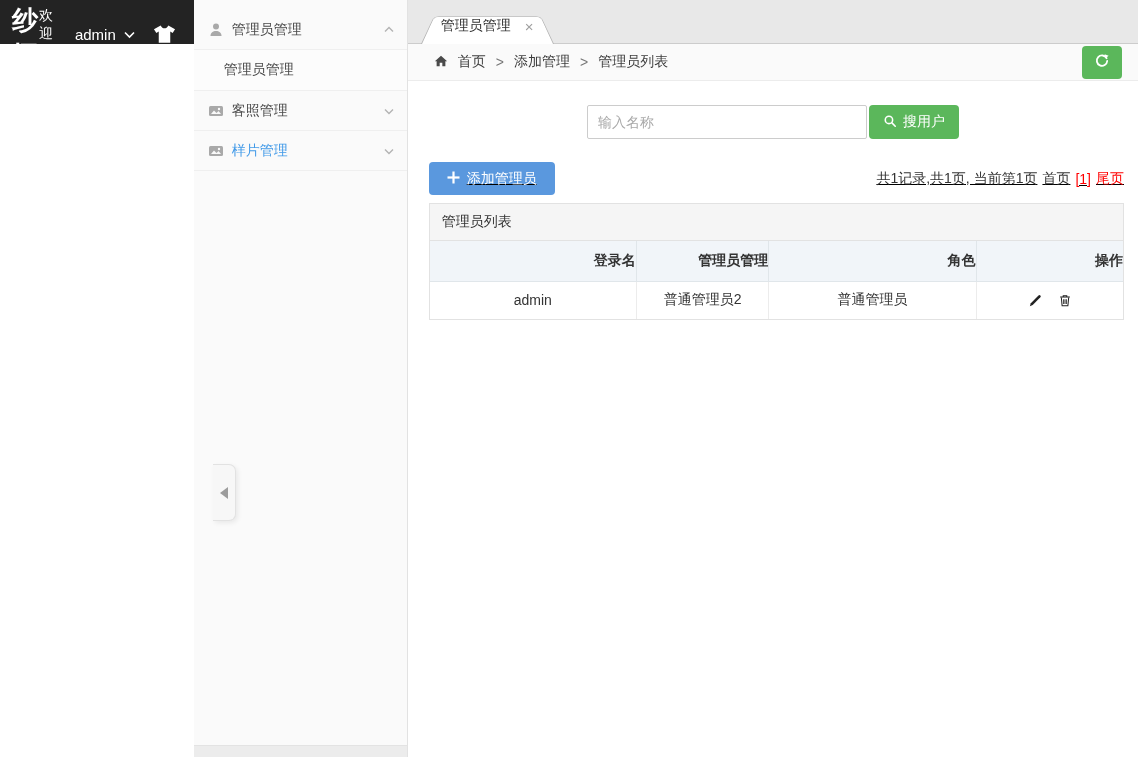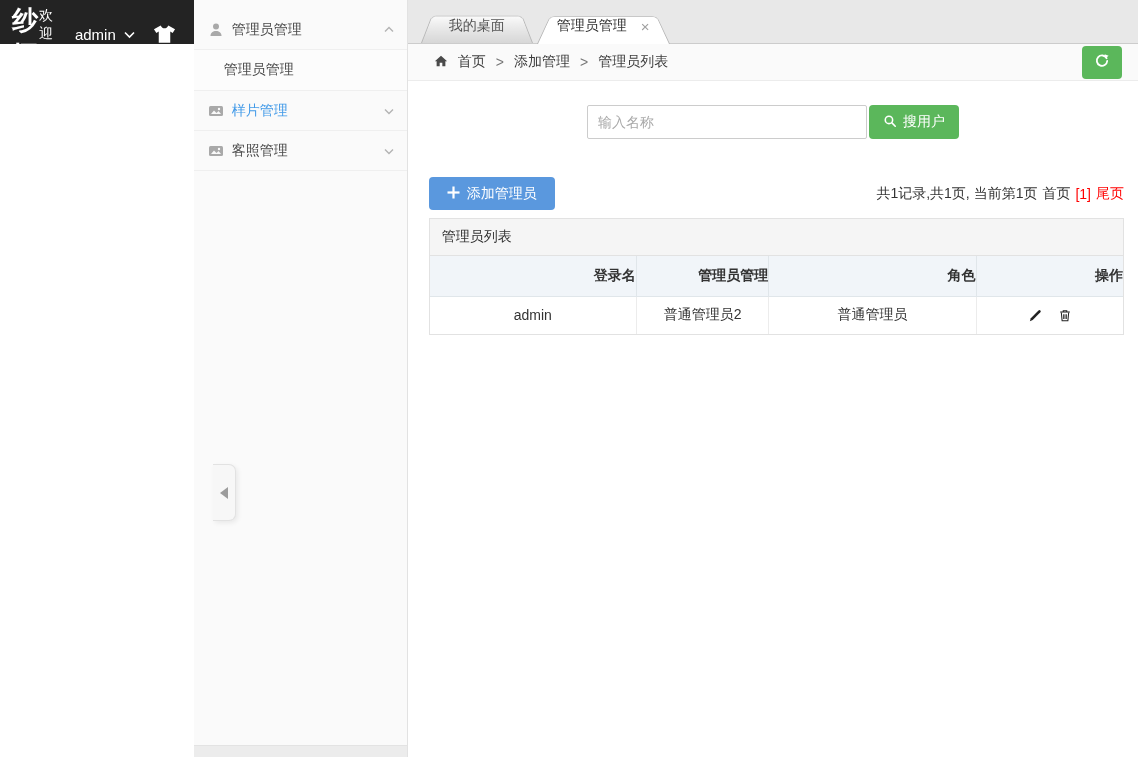--- a/index.html
+++ b/index.html
@@ -52,21 +52,21 @@
   .crumb-sep { color:#777; }
   .refresh-btn { position:absolute; right:16px; top:2px; width:40px; height:33px; background:#5bb75b; border:none; border-radius:4px; display:flex; align-items:center; justify-content:center; cursor:pointer; }
 
   
   .page-body { flex:1; background:#fff; padding-top:24px; }
   .search-row { display:flex; justify-content:center; align-items:center; }
   .search-input { width:280px; height:34px; border:1px solid #cccccc; border-radius:2px; padding:0 10px; font-size:14px; color:#333; outline:none; font-family:"Liberation Sans", sans-serif; }
   .search-input::placeholder { color:#a9a9a9; }
   .search-btn { height:34px; margin-left:2px; padding:0 14px; background:#5bb75b; border:none; border-radius:4px; color:#fff; font-size:14px; display:flex; align-items:center; gap:6px; cursor:pointer; font-family:"Liberation Sans", sans-serif; }
 
-  .toolbar-row { margin:38px 14px 0 21px; display:flex; justify-content:space-between; align-items:center; }
+  .toolbar-row { margin:23px 14px 0 21px; display:flex; justify-content:space-between; align-items:center;text-decoration:underline; }
   .add-btn { height:33px; padding:0 18px; background:#5a98de; border:none; border-radius:4px; color:#fff; font-size:14px; display:flex; align-items:center; gap:7px; cursor:pointer; font-family:"Liberation Sans", sans-serif; }
   .pagination { font-size:14px; color:#333; display:flex; gap:5px; align-items:center; }
   .pagination .pg-red { color:#ff0000; cursor:pointer; }
   .pagination .pg-link { cursor:pointer; }
 
   
   .panel { margin:8px 14px 0 21px; border:1px solid #e2e2e2; }
   .panel-header { height:37px; background:#f5f5f5; border-bottom:1px solid #e2e2e2; display:flex; align-items:center; padding-left:12px; font-size:14px; color:#333; }
   table { width:100%; border-collapse:collapse; table-layout:fixed; }
   th { height:40px; background:#f1f5f9; font-size:14px; font-weight:bold; color:#333; text-align:right; border-right:1px solid #e0e6ea; border-bottom:1px solid #e0e6ea; }
@@ -114,59 +114,56 @@
         <span class="mi-label">管理员管理</span>
         <span class="mi-caret">
           <svg width="12" height="12" viewBox="0 0 12 12">
               <path d="M2 7.5 L6 3.5 L10 7.5" fill="none" stroke="#b3b3b3" stroke-width="1.4"></path>
             </svg>
         </span>
       </div>
       <div class="menu-sub">
         <span>管理员管理</span>
       </div>
+      <div class="menu-item">
+        <span class="mi-icon">
+          <svg width="16" height="16" viewBox="0 0 16 16">
+              <rect x="1" y="3" width="14" height="10" rx="1.5" fill="#a9a9a9"></rect>
+              <path d="M3 11 L6 7.5 L8.5 10 L10.5 8 L13 11 Z" fill="#fafafa"></path>
+              <circle cx="11" cy="6" r="1.2" fill="#fafafa"></circle>
+            </svg>
+        </span>
+        <span class="mi-label">客照管理</span>
+        <span class="mi-caret">
+          <svg width="12" height="12" viewBox="0 0 12 12">
+              <path d="M2 4.5 L6 8.5 L10 4.5" fill="none" stroke="#b3b3b3" stroke-width="1.4"></path>
+            </svg>
+        </span>
+      </div>
       <div class="menu-item current">
         <span class="mi-icon">
           <svg width="16" height="16" viewBox="0 0 16 16">
               <rect x="1" y="3" width="14" height="10" rx="1.5" fill="#a9a9a9"></rect>
               <path d="M3 11 L6 7.5 L8.5 10 L10.5 8 L13 11 Z" fill="#fafafa"></path>
               <circle cx="11" cy="6" r="1.2" fill="#fafafa"></circle>
             </svg>
         </span>
         <span class="mi-label">样片管理</span>
         <span class="mi-caret">
           <svg width="12" height="12" viewBox="0 0 12 12">
               <path d="M2 4.5 L6 8.5 L10 4.5" fill="none" stroke="#b3b3b3" stroke-width="1.4"></path>
             </svg>
         </span>
       </div>
-      <div class="menu-item">
-        <span class="mi-icon">
-          <svg width="16" height="16" viewBox="0 0 16 16">
-              <rect x="1" y="3" width="14" height="10" rx="1.5" fill="#a9a9a9"></rect>
-              <path d="M3 11 L6 7.5 L8.5 10 L10.5 8 L13 11 Z" fill="#fafafa"></path>
-              <circle cx="11" cy="6" r="1.2" fill="#fafafa"></circle>
-            </svg>
-        </span>
-        <span class="mi-label">客照管理</span>
-        <span class="mi-caret">
-          <svg width="12" height="12" viewBox="0 0 12 12">
-              <path d="M2 4.5 L6 8.5 L10 4.5" fill="none" stroke="#b3b3b3" stroke-width="1.4"></path>
-            </svg>
-        </span>
-      </div>
       <div class="side-scrollbar"></div>
     </aside>
 
     <main class="content">
 
       <div class="tabbar">
-        <div class="tab">
-          <span>我的桌面</span>
-        </div>
         <div class="tab active">
           <span>管理员管理</span>
           <span class="tab-close"></span>
         </div>
       </div>
 
       <div class="crumbbar">
         <span>
           <svg width="14" height="14" viewBox="0 0 16 16">
               <path d="M8 2 L15 8.2 H13 V14 H9.5 V10 H6.5 V14 H3 V8.2 H1 Z" fill="#4a4a4a"></path>

